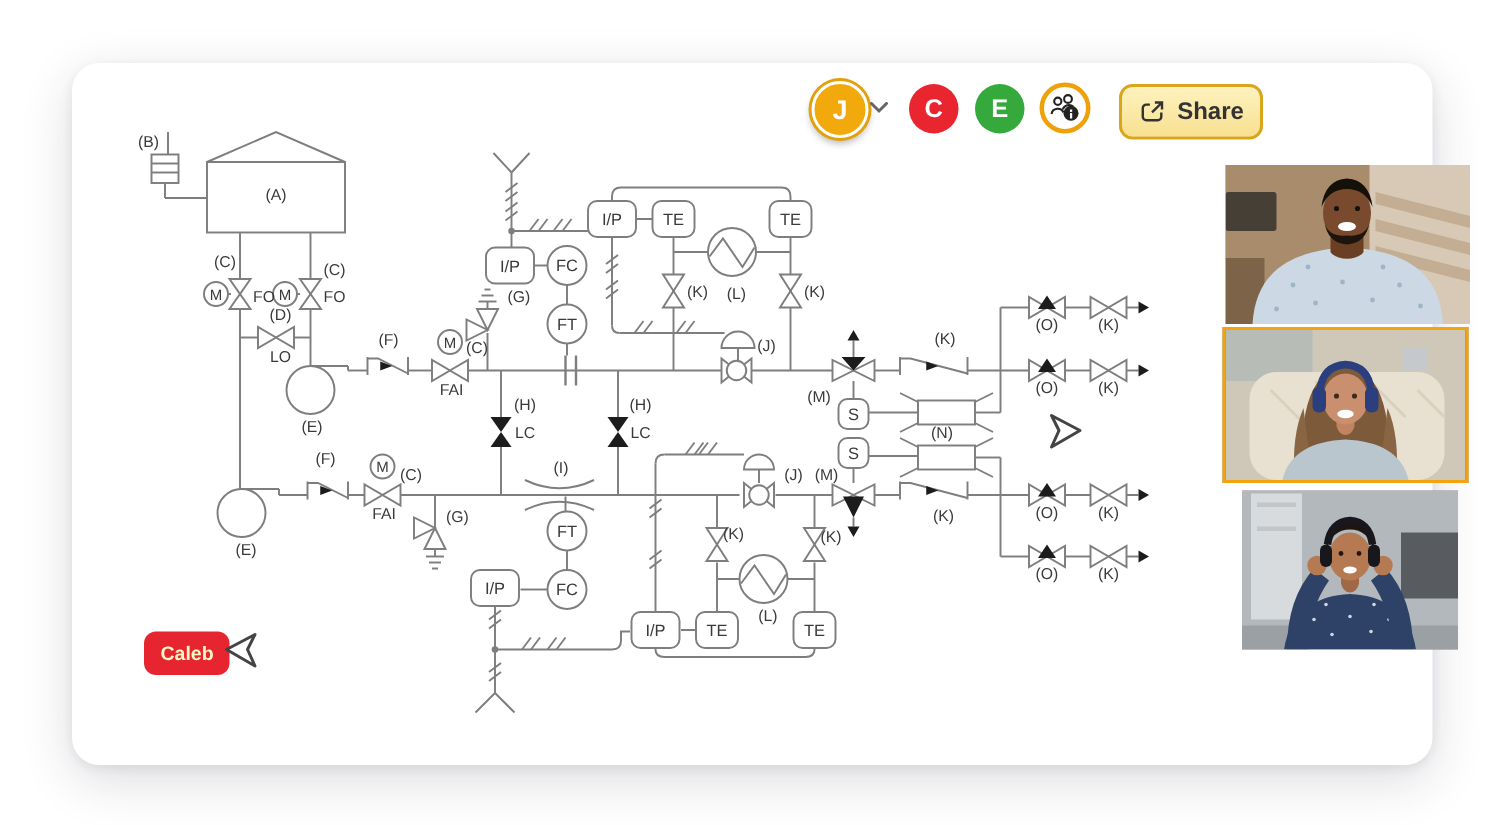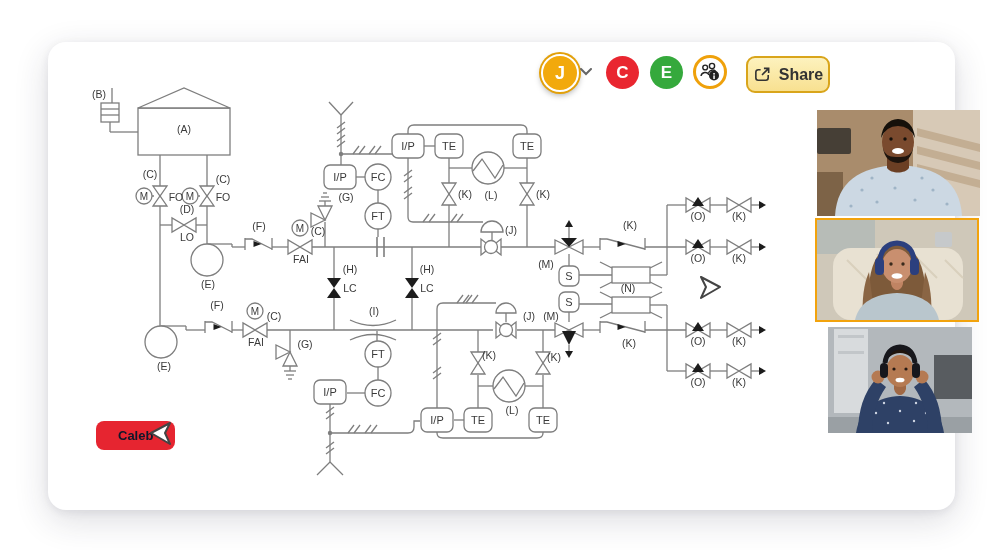--- a/index.html
+++ b/index.html
@@ -12,27 +12,27 @@
   
   .avatar{position:absolute;border-radius:50%;color:#fff;font-weight:bold;
     display:flex;align-items:center;justify-content:center;}
   .avatar-j{left:541px;top:54px;width:34px;height:34px;font-size:18px;background:#F2A90C;
     border:2px solid #fff;box-shadow:0 0 0 2px #E2A00A,0 3px 6px rgba(0,0,0,.35);}
   .avatar-c{left:606px;top:56px;width:33px;height:33px;font-size:17px;background:#E92630;}
   .avatar-e{left:650px;top:56px;width:33px;height:33px;font-size:17px;background:#35A93C;}
   .chev{position:absolute;left:580px;top:68px;width:12px;height:8px;}
   .people-info{position:absolute;left:693px;top:55px;width:34px;height:34px;border-radius:50%;
     background:#fff;border:3px solid #EFA10B;box-sizing:border-box;display:flex;align-items:center;justify-content:center;}
-  .share-btn{position:absolute;left:746px;top:56px;width:84px;height:37px;border-radius:9px;
+  .share-btn{position:absolute;left:746px;top:56px;width:96px;height:37px;border-radius:9px;
     background:linear-gradient(180deg,#FDF2BE,#F8E090);border:2px solid #D9A51B;box-sizing:border-box;
     display:flex;align-items:center;justify-content:center;gap:7px;cursor:pointer;}
   .share-btn span{font-size:16px;color:#333;font-weight:600;}
   
-  .cursor-label{position:absolute;color:#0f172a;font-size:13px;font-weight:600;
-    padding:7px 22px;border-radius:8px;}
+  .cursor-label{position:absolute;color:#fef9c3;font-size:13px;font-weight:600;
+    padding:7px 11px;border-radius:8px;}
   .cursor-label.red{left:96px;top:421px;background:#E62530;}
   .cursor-arrow{position:absolute;}
   .cursor-arrow.caleb{left:149px;top:420px;}
   .cursor-arrow.emily{left:698px;top:274px;}
   
   .vtile{position:absolute;overflow:hidden;background:#888;}
   .vtile-1{left:817px;top:110px;width:163px;height:106px;}
   .vtile-2{left:815px;top:218px;width:164px;height:104px;border:2px solid #F2A30D;box-sizing:border-box;}
   .vtile-3{left:828px;top:327px;width:144px;height:106px;}
   .vtile svg{display:block;}

